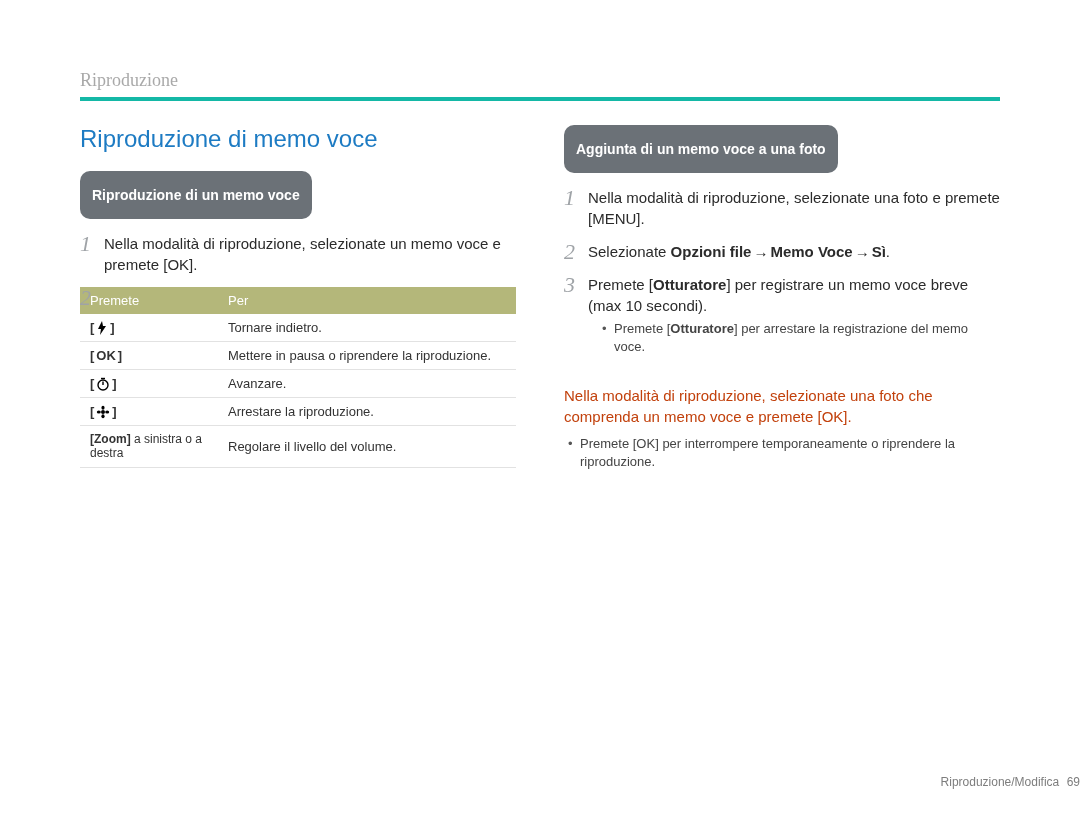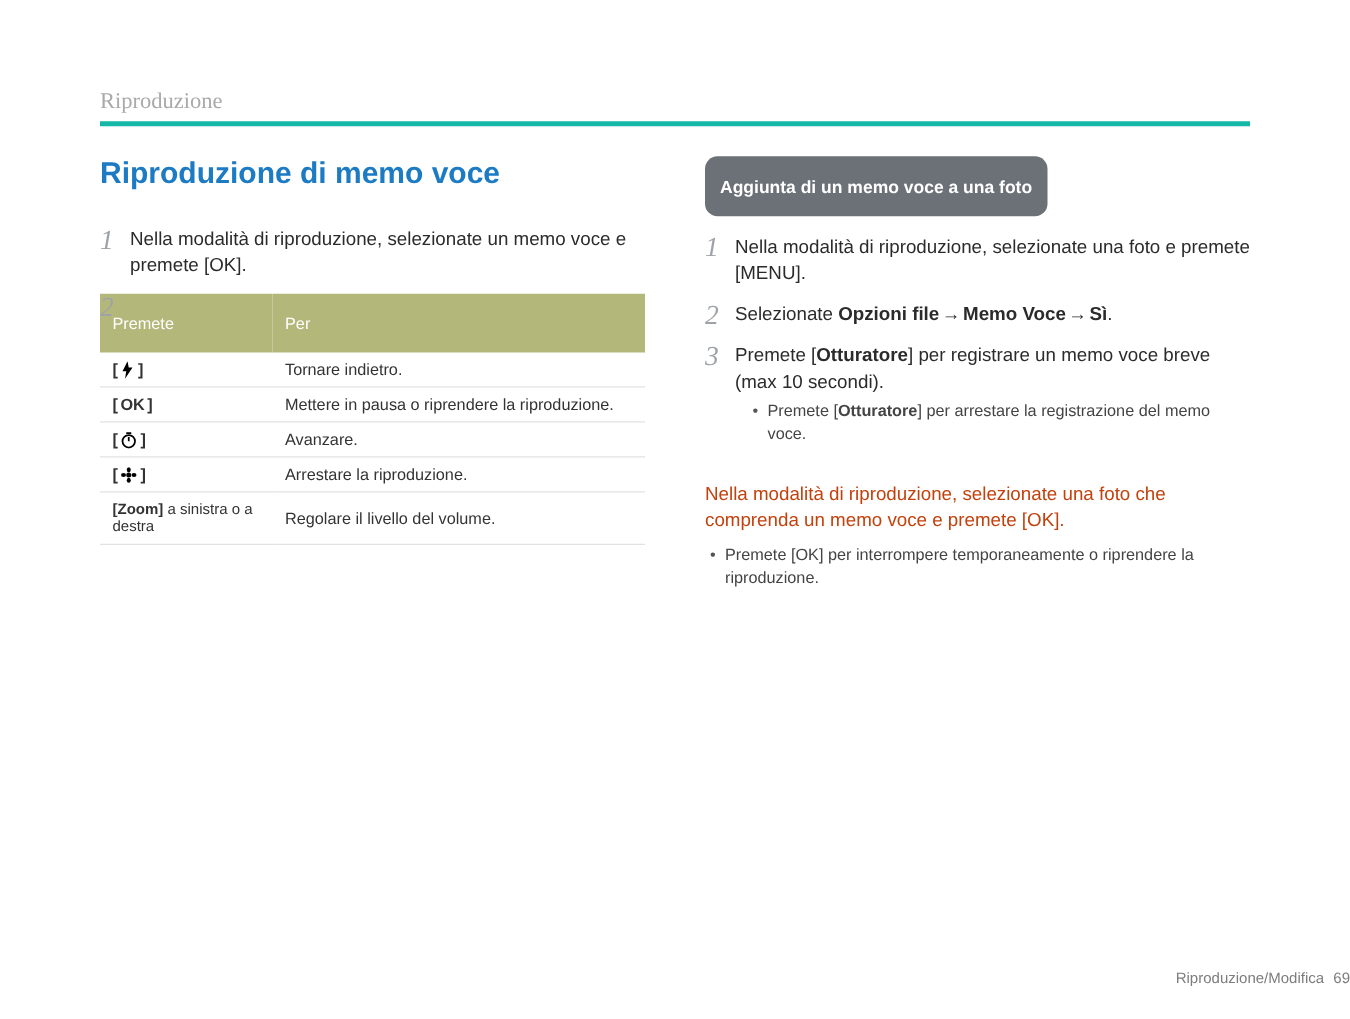--- a/index.html
+++ b/index.html
@@ -29,22 +29,22 @@
     display: flex;
     gap: 48px;
   }
   .col {
     flex: 1;
     min-width: 0;
   }
   h1.title {
     color: #1d7bc3;
     font-size: 24px;
-    font-weight: 700;
-    margin: 0 0 28px 0;
+    font-weight: 400;
+    margin: 0 0 18px 0;
   }
   .pill {
     display: inline-block;
     background: #6b7177;
     color: #fff;
     font-size: 14px;
     font-weight: 700;
     padding: 16px 12px;
     border-radius: 10px;
     margin-bottom: 14px;
@@ -81,21 +81,21 @@
   table.controls {
     width: 100%;
     border-collapse: collapse;
     font-size: 13px;
   }
   table.controls th {
     background: #b4b77a;
     color: #fff;
     text-align: left;
     font-weight: 400;
-    padding: 16px 10px;
+    padding: 6px 10px;
     font-size: 13px;
   }
   table.controls td {
     padding: 6px 10px;
     border-bottom: 1px solid #e2e2e2;
     vertical-align: middle;
   }
   table.controls td:first-child {
     width: 118px;
   }
@@ -155,20 +155,21 @@
 
 <div class="page">
 
   <div class="breadcrumb">Riproduzione</div>
 
   <div class="columns">
 
     <div class="col">
       <h1 class="title">Riproduzione di memo voce</h1>
 
+      <div class="pill">Riproduzione di un memo voce</div>
 
       <ol class="steps">
         <li>
           <span class="num">1</span>
           <span>Nella modalità di riproduzione, selezionate un memo voce e premete [</span><span class="kbd">OK</span><span>].</span>
         </li>
         <li>
           <span class="num">2</span>
         </li>
       </ol>

